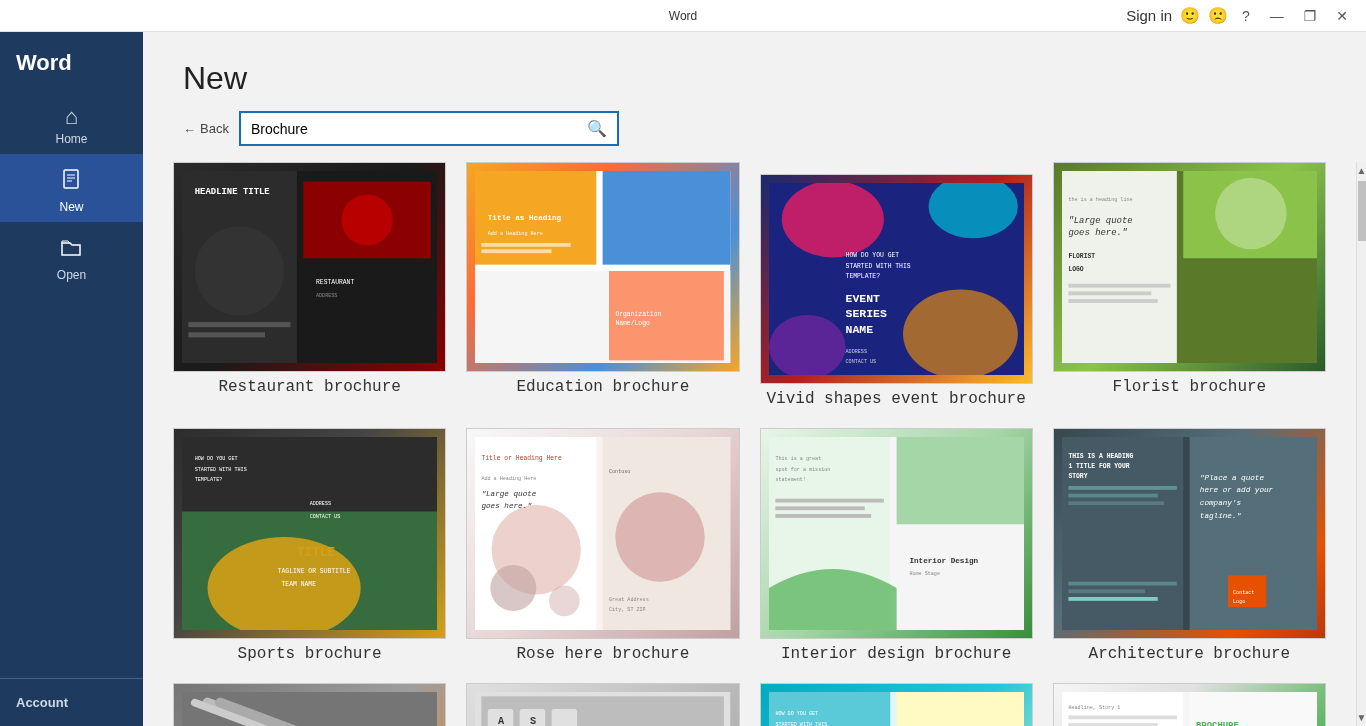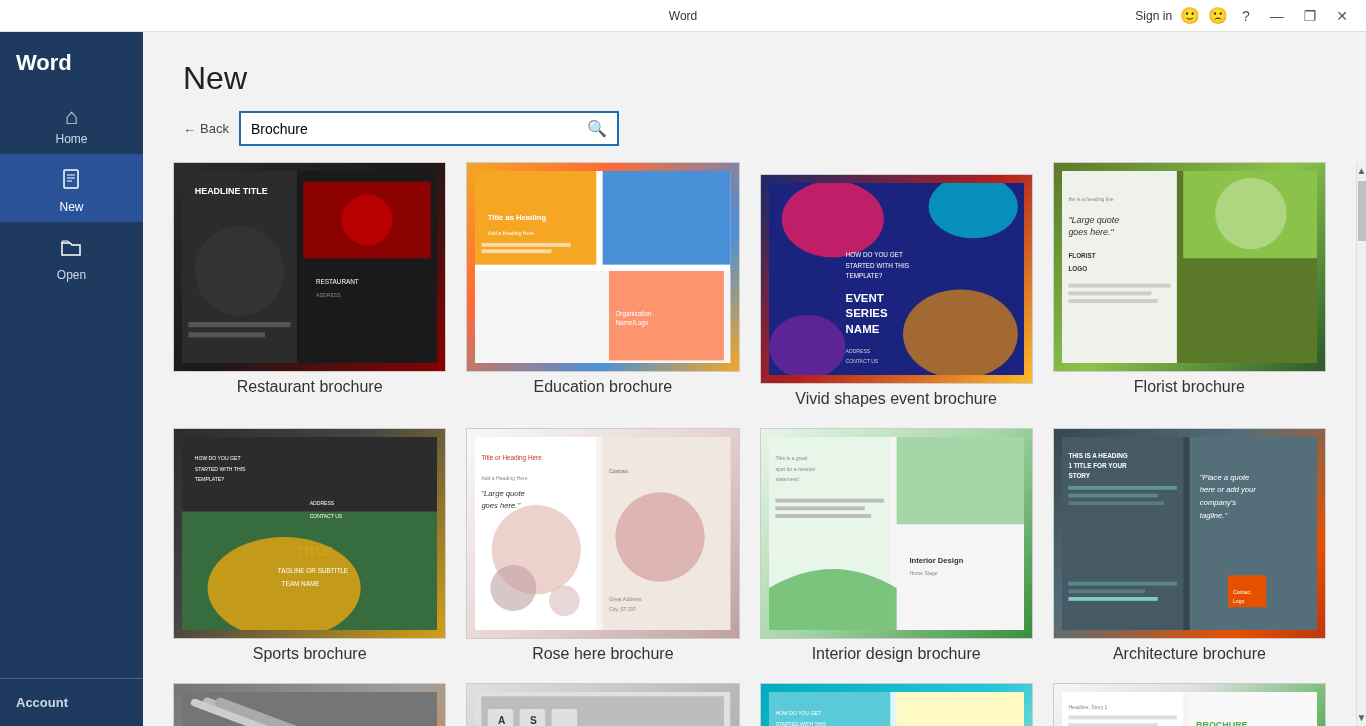--- a/index.html
+++ b/index.html
@@ -23,21 +23,21 @@
       font-size: 12px;
       color: #333;
     }
     .title-bar-right {
       display: flex;
       align-items: center;
       gap: 8px;
       margin-left: auto;
     }
     .title-bar-right span {
-      font-size: 12px;
+      font-size: 15px;
       color: #333;
       cursor: pointer;
     }
     .title-bar-right .win-btn {
       font-size: 14px;
       color: #555;
       cursor: pointer;
       padding: 0 6px;
     }
 
@@ -152,20 +152,21 @@
       cursor: pointer;
       color: #555;
       font-size: 16px;
     }
 
     
     .templates-scroll {
       flex: 1;
       overflow-y: auto;
       padding: 0 30px 4px 30px;
+      font-family: Liberation Mono, monospace;
     }
     .templates-grid {
       display: grid;
       grid-template-columns: repeat(4, 1fr);
       gap: 20px 20px;
     }
     .template-card {
       display: flex;
       flex-direction: column;
       align-items: center;

